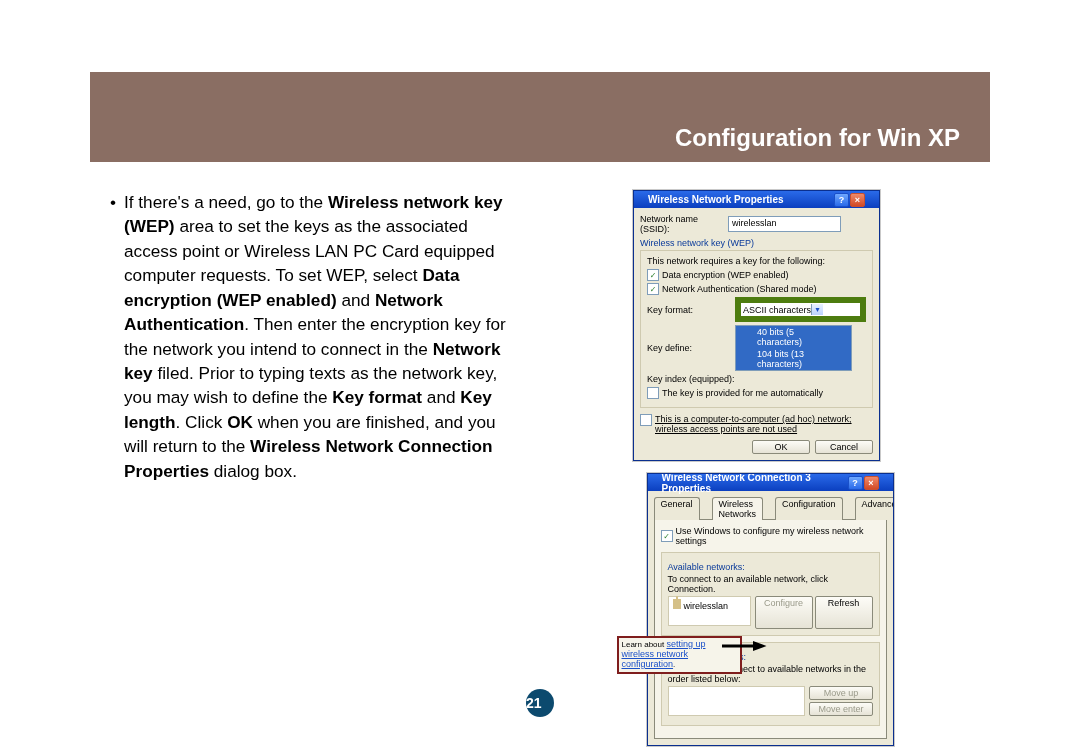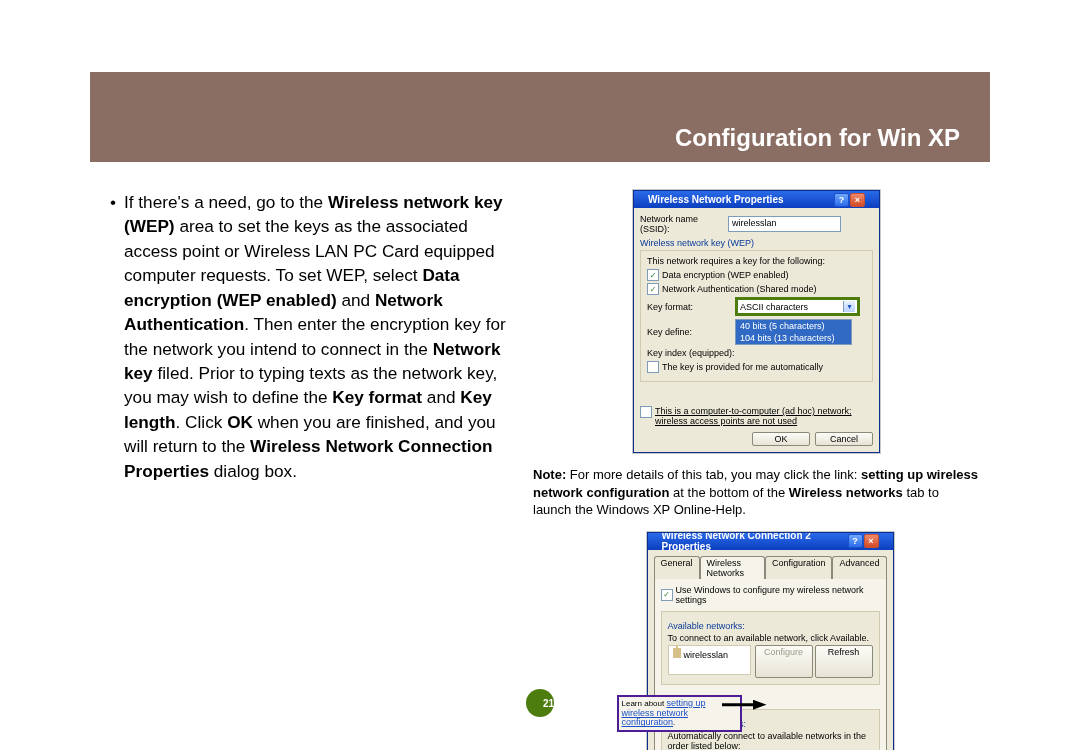--- a/index.html
+++ b/index.html
@@ -58,27 +58,27 @@
     flex: none;
   }
   .page-number {
     position: absolute;
     left: 50%;
     bottom: -5px;
     transform: translateX(-50%);
     width: 28px;
     height: 28px;
     border-radius: 50%;
-    background: #4d7c0f;
+    background: #0c4a6e;
     color: #fff;
-    font-size: 10px;
+    font-size: 14px;
     font-weight: bold;
     display: flex;
     align-items: center;
-    justify-content: flex-end;
+    justify-content: flex-start;
   }
   .note {
     color: #000;
     line-height: 1.35;
   }
 
   
   .dlg {
     font-family: Tahoma, Arial, sans-serif;
     border: 1px solid #0a2f8f;
@@ -143,21 +143,21 @@
   }
   .group-title {
     color: #0a3a9a;
     font-weight: normal;
     margin: 4px 0 2px 0;
     font-size: 9px;
   }
   .fieldset {
     border: 1px solid #cfcab0;
     padding: 5px 6px 6px 6px;
-    margin-bottom: 24px;
+    margin-bottom: 6px;
     background: #ece9d8;
   }
   .checkbox {
     display: inline-flex;
     align-items: center;
     gap: 3px;
     margin-bottom: 2px;
   }
   .checkbox .box {
     width: 10px;
@@ -165,47 +165,46 @@
     border: 1px solid #7f9db9;
     background: #fff;
     display: flex;
     align-items: center;
     justify-content: center;
     font-size: 8px;
     color: #2a7f2a;
     flex: none;
   }
   .combo {
-    border: 3px solid #4d7c0f;
+    border: 6px solid #4d7c0f;
     background: #fff;
     font-size: 9px;
     padding: 0 2px;
     height: 13px;
     display: flex;
     align-items: center;
-    justify-content: space-between;
   }
   .combo .chev {
     width: 11px;
     height: 11px;
     background: linear-gradient(#e9f2ff, #bcd3ff);
     border-left: 1px solid #7f9db9;
     display: flex;
     align-items: center;
     justify-content: center;
     color: #1a50c9;
     font-size: 8px;
   }
   .listbox {
     border: 1px solid #7f9db9;
     background: #fff;
     font-size: 9px;
   }
   .listbox .opt {
-    padding: 1px 4px;
+    padding: 1px 21px;
   }
   .listbox .opt.sel {
     background: #316ac5;
     color: #fff;
   }
   .btn {
     border: 1px solid #8a8a7a;
     background: linear-gradient(#fdfcf7, #e6e3d6);
     font-size: 9px;
     padding: 1px 8px;
@@ -218,21 +217,21 @@
     color: #9a9a8a;
   }
   .btnrow {
     display: flex;
     justify-content: flex-end;
     gap: 5px;
     margin-top: 4px;
   }
   .tabs {
     display: flex;
-    gap: 0;
+    gap: 12px;
     font-size: 9px;
     margin-bottom: -1px;
   }
   .tab {
     border: 1px solid #8a8a7a;
     border-bottom: none;
     padding: 1px 6px;
     background: #ece9d8;
     border-radius: 3px 3px 0 0;
     position: relative;
@@ -253,21 +252,21 @@
     padding: 2px 4px;
     font-size: 9px;
     margin-bottom: 3px;
   }
   .link-underline {
     text-decoration: underline;
     color: #1a50c9;
     font-size: 9px;
   }
   .callout-box {
-    border: 2px solid #4c1d95;
+    border: 2px solid #7f1d1d;
     padding: 2px 3px;
     font-size: 8px;
     line-height: 1.1;
   }
   .arrow {
     position: absolute;
     width: 45px;
     height: 10px;
     background: #000;
     clip-path: polygon(0 35%, 70% 35%, 70% 0, 100% 50%, 70% 100%, 70% 65%, 0 65%);
@@ -363,48 +362,45 @@
             <span class="box"></span>
               <span style="max-width:205px;display:inline-block;text-decoration:underline;">This is a computer-to-computer (ad hoc) network; wireless access points are not used</span>
           </div>
           <div class="btnrow">
             <span class="btn">OK</span>
             <span class="btn">Cancel</span>
           </div>
         </div>
       </div>
 
-      <p class="note">
-        <b>Note:</b><span> For more details of this tab, you may click the link: </span><b>setting up wireless network configuration</b><span> at the bottom of the </span><b>Wireless networks</b><span> tab to launch the Windows XP Online-Help.</span>
-      </p>
 
       <div style="position:relative; width:270px; margin:6px auto 0 auto;">
         <div class="dlg" style="width:245px; margin-left:25px;">
           <div class="titlebar">
-            <span>Wireless Network Connection 2 Properties</span>
+            <span>Wireless Network Connection 3 Properties</span>
             <span class="btns">
               <span class="tbtn help">?</span>
               <span class="tbtn">×</span>
             </span>
           </div>
           <div class="body">
             <div class="tabs">
               <span class="tab">General</span>
               <span class="tab active">Wireless Networks</span>
               <span class="tab">Configuration</span>
               <span class="tab">Advanced</span>
             </div>
             <div class="tabpanel">
               <div class="checkbox">
                 <span class="box">✓</span>
                   <span>Use Windows to configure my wireless network settings</span>
               </div>
               <div class="fieldset" style="margin-top:4px;">
                 <div class="group-title">Available networks:</div>
-                <div class="lbl">To connect to an available network, click Available.</div>
+                <div class="lbl">To connect to an available network, click Connection.</div>
                 <div style="display:flex; gap:4px; margin-top:2px;">
                   <div class="sublist" style="flex:1;">
                     <span class="mini-icon"></span><span>wirelesslan</span>
                   </div>
                   <div style="display:flex; flex-direction:row; gap:2px;">
                     <span class="btn disabled">Configure</span>
                     <span class="btn">Refresh</span>
                   </div>
                 </div>
               </div>

